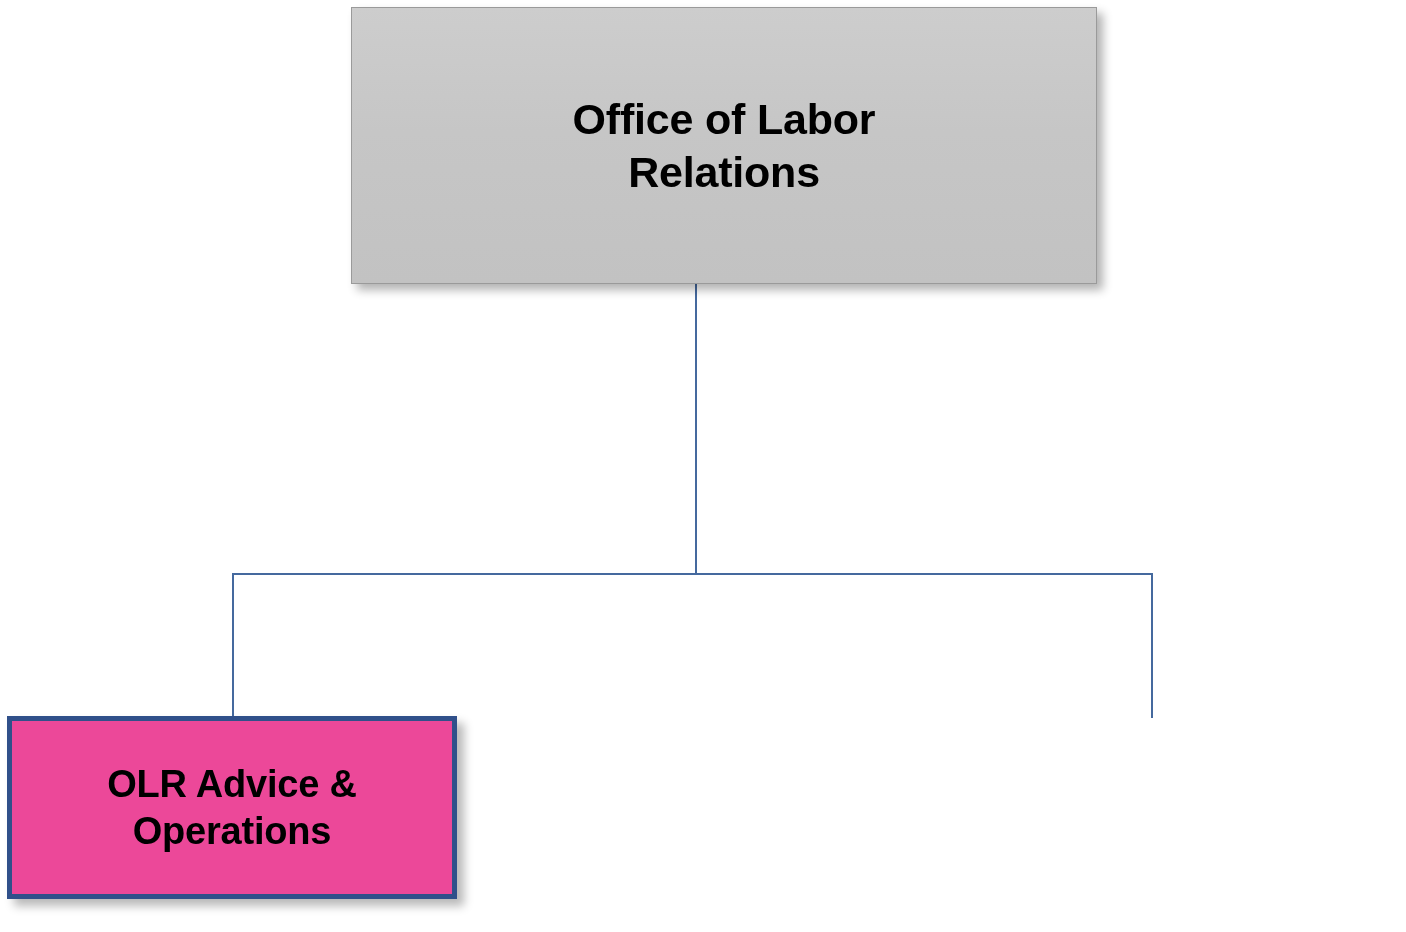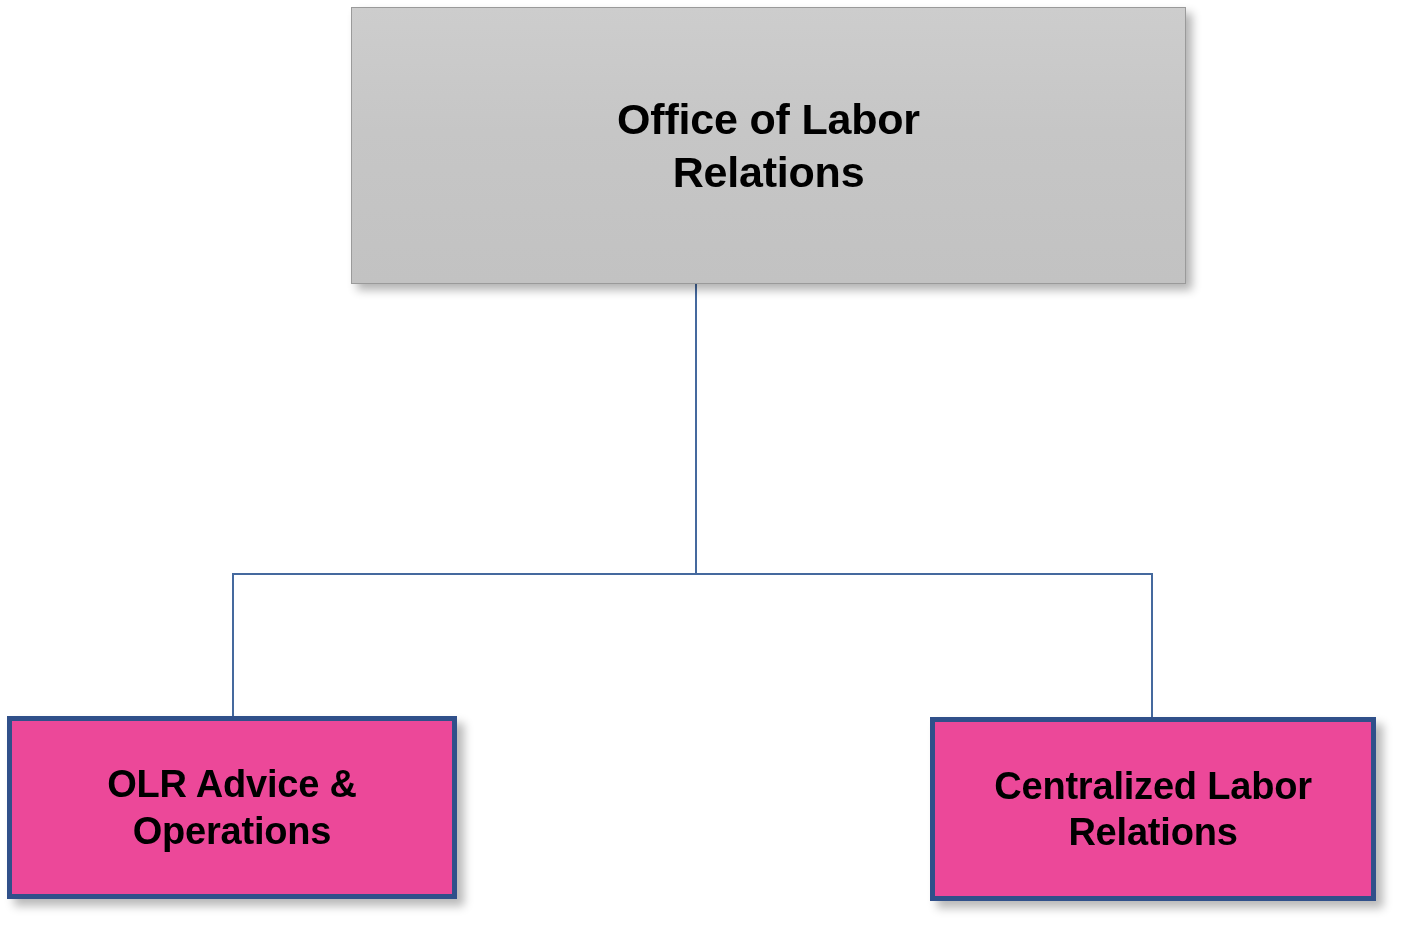--- a/index.html
+++ b/index.html
@@ -32,21 +32,21 @@
     color: #000000;
     line-height: 1.22;
     letter-spacing: -0.2px;
     white-space: pre-line;
   }
 
   
   .node--root {
     left: 351px;
     top: 7px;
-    width: 835px;
+    width: 746px;
     height: 277px;
     background: linear-gradient(180deg, #cdcdcd 0%, #c6c6c6 45%, #c2c2c2 100%);
     border: 1px solid #9a9a9a;
     box-shadow: 6px 6px 9px rgba(0, 0, 0, 0.30);
   }
   .node--root .node-label {
     font-size: 43px;
     max-width: 470px;
   }
 
@@ -114,17 +114,14 @@
   <div class="connector connector--drop-right"></div>
 
   <div class="node node--root">
     <span class="node-label">Office of Labor Relations</span>
   </div>
 
   <div class="node node--child node--left">
     <span class="node-label">OLR Advice &amp; Operations</span>
   </div>
 
-  <div class="node node--child node--right">
-    <span class="node-label">Centralized Labor Relations</span>
-  </div>
 
 </div>
 
 </body></html>

